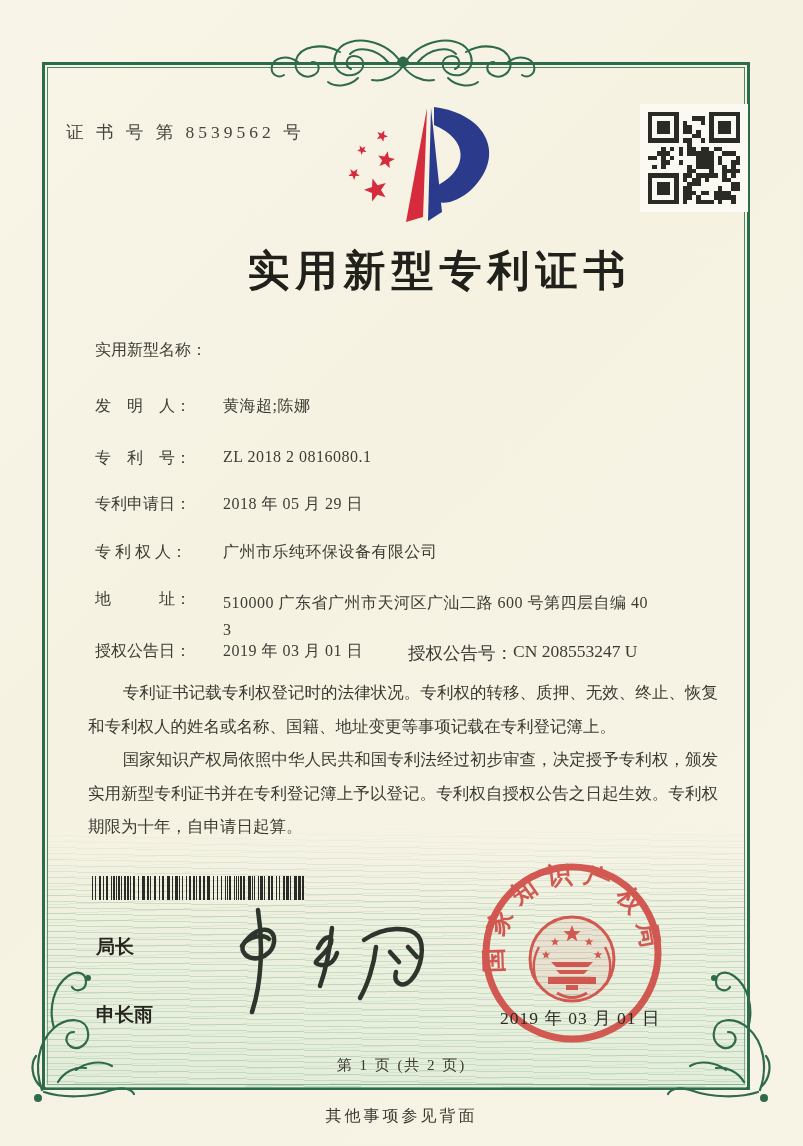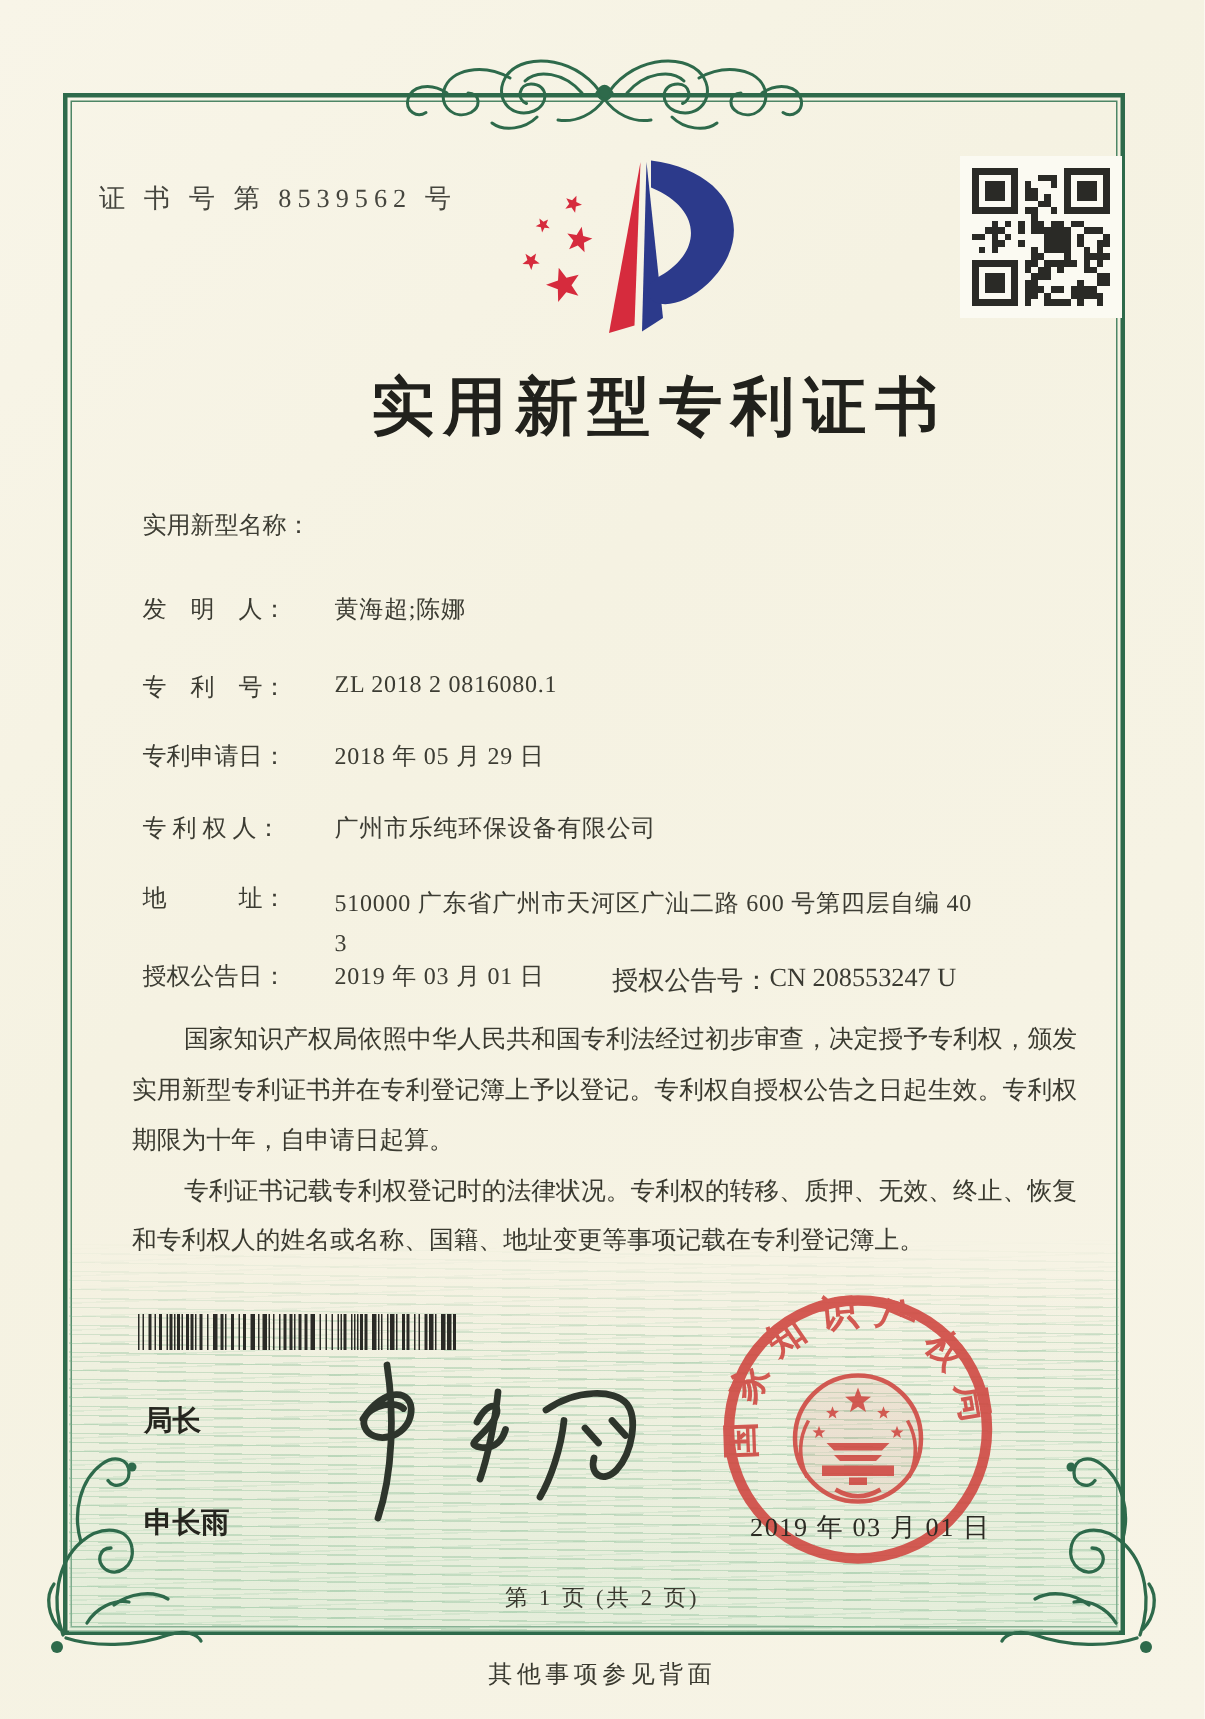--- a/index.html
+++ b/index.html
@@ -364,22 +364,22 @@
 <div class="row" style="left:95px;top:641px;">
   <span class="lbl">授权公告日：</span>
   <span class="val">2019 年 03 月 01 日</span>
 </div>
 <div class="grant2" style="left:408px;top:641px;font-size:17.5px;">
   <span>授权公告号：</span>
   <span>CN 208553247 U</span>
 </div>
 
 <div class="paras">
+  <p>专利证书记载专利权登记时的法律状况。专利权的转移、质押、无效、终止、恢复和专利权人的姓名或名称、国籍、地址变更等事项记载在专利登记簿上。</p>
   <p>国家知识产权局依照中华人民共和国专利法经过初步审查，决定授予专利权，颁发实用新型专利证书并在专利登记簿上予以登记。专利权自授权公告之日起生效。专利权期限为十年，自申请日起算。</p>
-  <p>专利证书记载专利权登记时的法律状况。专利权的转移、质押、无效、终止、恢复和专利权人的姓名或名称、国籍、地址变更等事项记载在专利登记簿上。</p>
 </div>
 
 <svg style="left:92px;top:876px;" width="216" height="24" viewBox="0 0 216 24">
   <g id="barcode" fill="#2a2a26">
       <rect x="0" y="0" width="1" height="24"></rect>
       <rect x="3" y="0" width="1" height="24"></rect>
       <rect x="7" y="0" width="2" height="24"></rect>
       <rect x="11" y="0" width="1" height="24"></rect>
       <rect x="14" y="0" width="2" height="24"></rect>
       <rect x="19" y="0" width="1" height="24"></rect>

